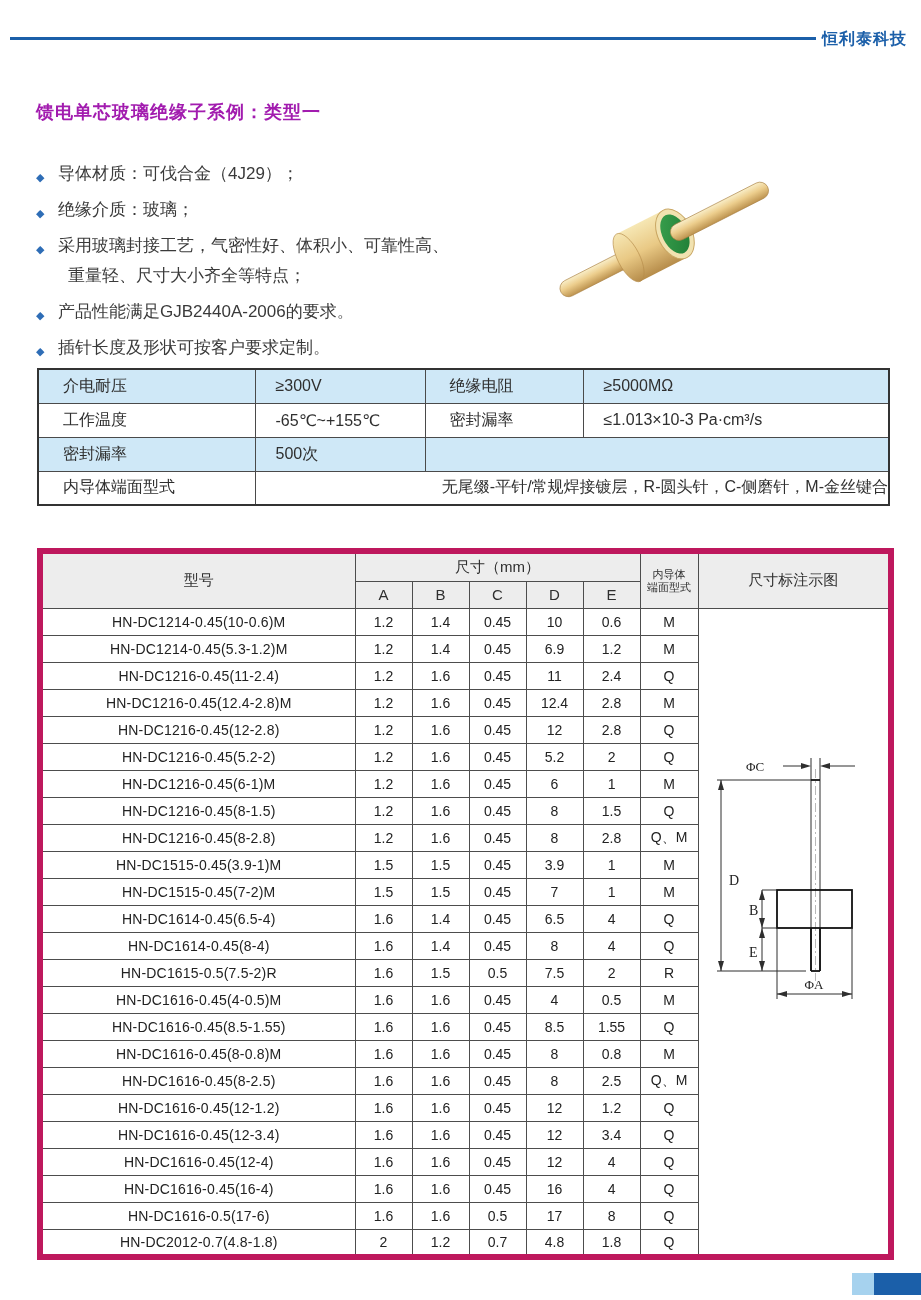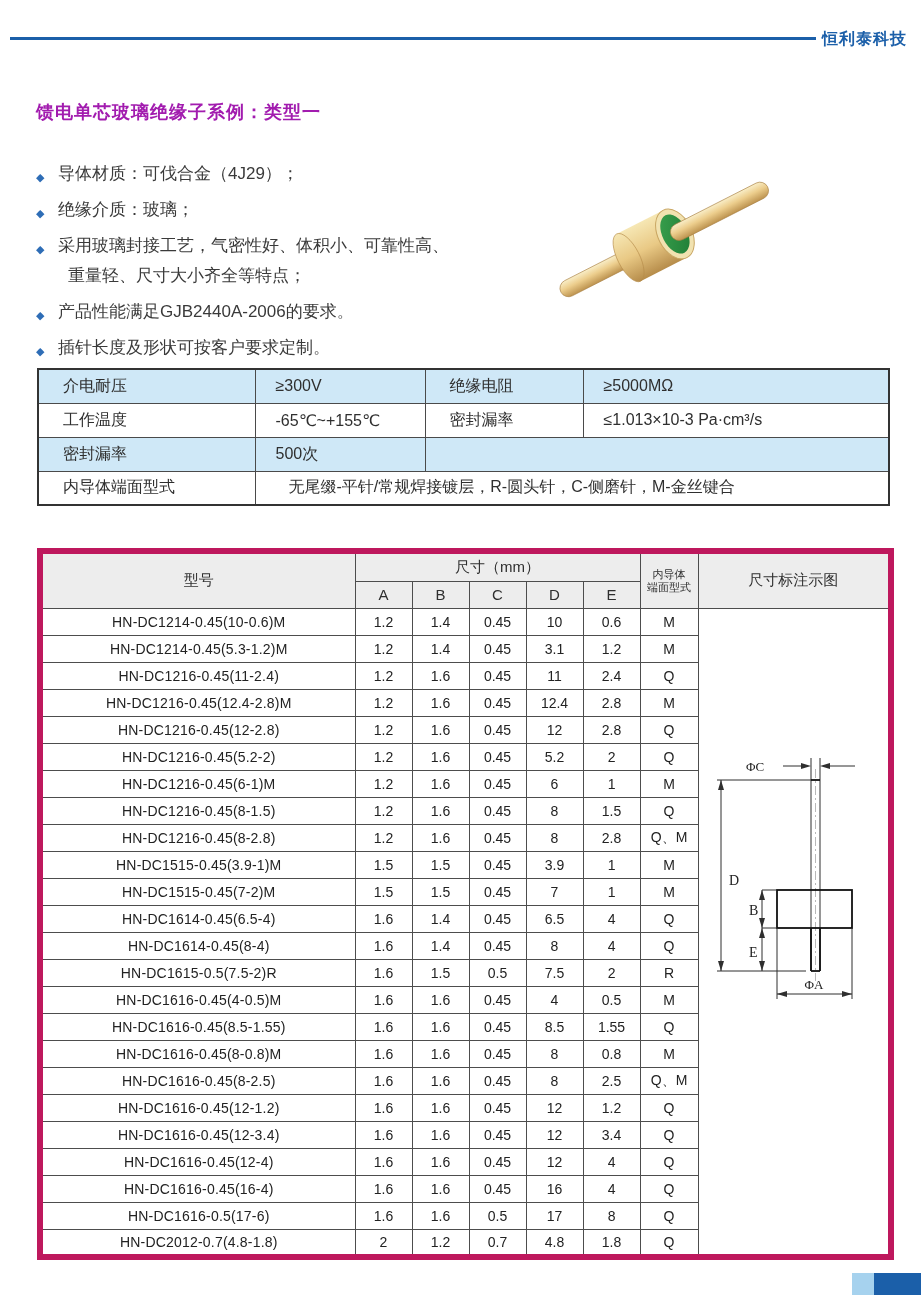--- a/index.html
+++ b/index.html
@@ -24,21 +24,21 @@
   .product-photo { position:absolute; left:538px; top:155px; width:252px; height:168px; }
 
   
   .spec-table { position:absolute; left:37px; top:368px; width:851px; border-collapse:collapse; table-layout:fixed; }
   .spec-table td { border:1px solid #4a4a4a; height:34px; font-size:16px; color:#2f2f2f; vertical-align:middle; }
   .spec-table { border:2px solid #333; }
   .spec-table tr.blue td { background:#cfe8f7; }
   .spec-table tr.white td { background:#ffffff; }
   .spec-table td.label { padding-left:24px; }
   .spec-table td.value { padding-left:20px; }
-  .spec-table td.merged-value { padding-left:33px; }
+  .spec-table td.merged-value { padding-left:22px;text-align:right; }
 
   
   .dim-table { position:absolute; left:37px; top:548px; width:851px; border-collapse:collapse; table-layout:fixed; border:6px solid #be185d; }
   .dim-table th, .dim-table td { border:1px solid #4d4d4d; text-align:center; vertical-align:middle; font-weight:normal; }
   .dim-table thead th { background:#ededed; font-size:15px; color:#2f2f2f; }
   .dim-table thead tr.r1 th { height:30px; }
   .dim-table thead tr.r2 th { height:27px; }
   .dim-table th.conductor { font-size:11px; line-height:13px; }
   .dim-table tbody td { background:#fff; height:26px; font-size:14px; color:#222; }
   .dim-table td.model-cell { font-size:14px; letter-spacing:0.2px; }
@@ -217,21 +217,21 @@
       <text x="40" y="338" font-size="14">E</text>
       <text x="105" y="370" text-anchor="middle">ΦA</text>
     </g>
   </svg></td>
         </tr>
         <tr>
           <td class="model-cell">HN-DC1214-0.45(5.3-1.2)M</td>
           <td class="val-cell">1.2</td>
           <td class="val-cell">1.4</td>
           <td class="val-cell">0.45</td>
-          <td class="val-cell">3.1</td>
+          <td class="val-cell">6.9</td>
           <td class="val-cell">1.2</td>
           <td class="val-cell">M</td>
         </tr>
         <tr>
           <td class="model-cell">HN-DC1216-0.45(11-2.4)</td>
           <td class="val-cell">1.2</td>
           <td class="val-cell">1.6</td>
           <td class="val-cell">0.45</td>
           <td class="val-cell">11</td>
           <td class="val-cell">2.4</td>

